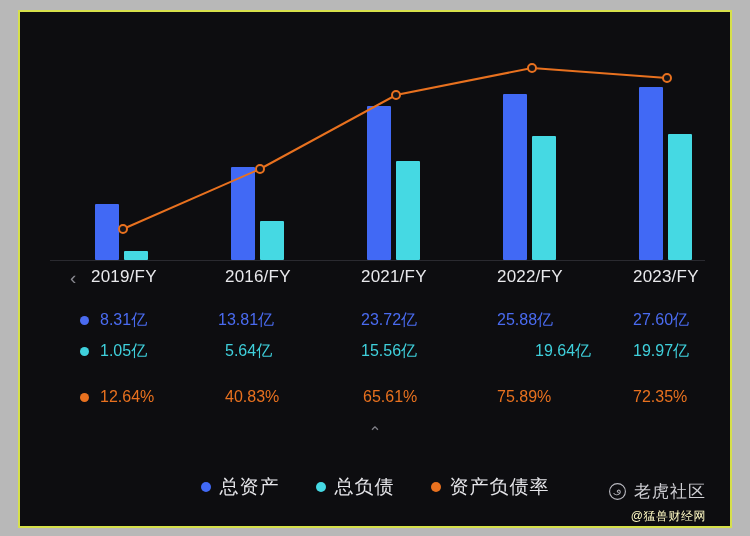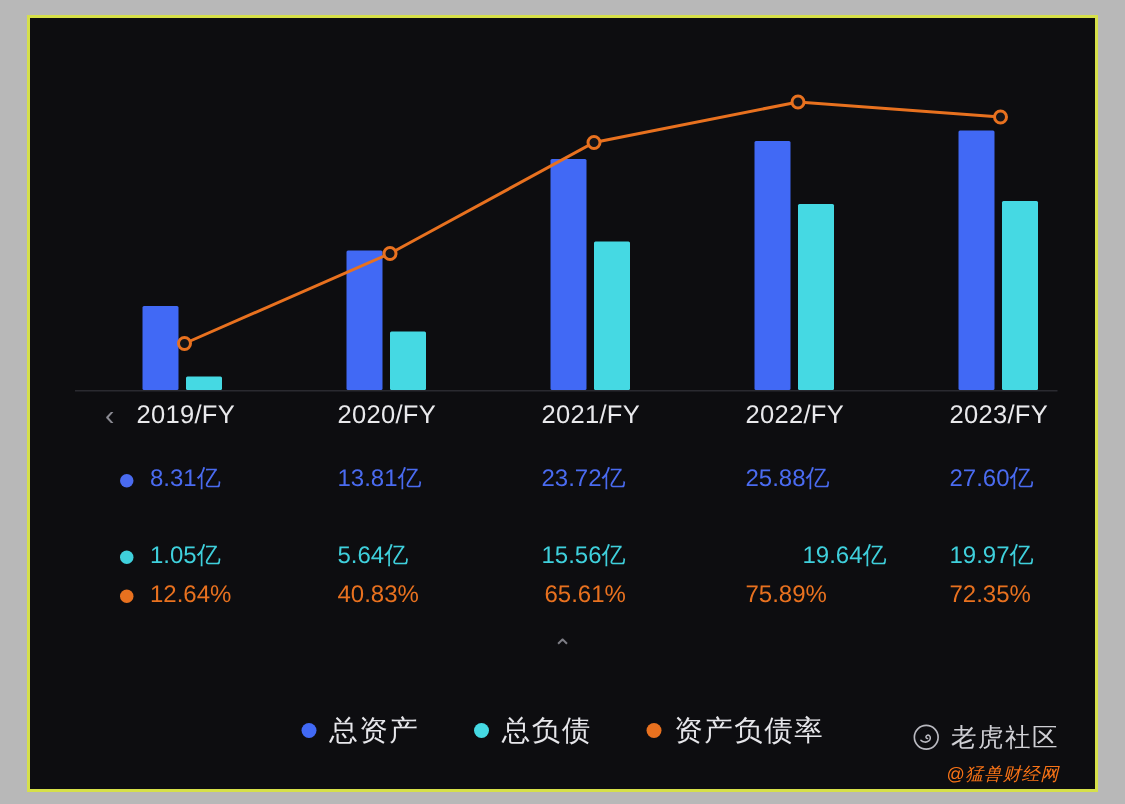--- a/index.html
+++ b/index.html
@@ -37,21 +37,21 @@
     white-space:nowrap;
   }
   #prev-chevron {
     position:absolute; left:50px; top:1px;
     font-size:19px; color:#8a8a92; line-height:1;
   }
 
   
   .drow { position:absolute; left:0; width:710px; height:30px; }
   #row-assets { top:298px; }
-  #row-liab   { top:349px; }
+  #row-liab   { top:329px; }
   #row-ratio  { top:375px; }
   .cell {
     position:absolute; top:0;
     font-size:16px; white-space:nowrap; line-height:20px;
   }
   .cell.first { padding-left:20px;text-align:right; }
   .dot {
     position:absolute; left:0; top:6px;
     width:9px; height:9px; border-radius:50%;
   }
@@ -78,21 +78,21 @@
   .leg-txt { font-size:19px; color:#e6e6ea; letter-spacing:1px; }
 
   
   #wm-brand {
     position:absolute; right:24px; top:468px;
     display:flex; align-items:center; gap:7px;
     color:#cfcfd4; font-size:17px; letter-spacing:1px;
   }
   #wm-sub {
     position:absolute; right:24px; top:496px;
-    color:#f97316; font-size:12px; letter-spacing:.5px;font-style:italic;
+    color:#fef9c3; font-size:12px; letter-spacing:.5px;
   }
 </style>
 </head>
 <body>
 
 <div id="frame">
   <div id="inner">
 
     <div id="plot">
       <div id="axis"></div>
@@ -115,32 +115,32 @@
         <circle cx="240" cy="157" r="4" fill="#141418" stroke="#e8711f" stroke-width="2"></circle>
         <circle cx="376" cy="83" r="4" fill="#141418" stroke="#e8711f" stroke-width="2"></circle>
         <circle cx="512" cy="56" r="4" fill="#141418" stroke="#e8711f" stroke-width="2"></circle>
         <circle cx="647" cy="66" r="4" fill="#141418" stroke="#e8711f" stroke-width="2"></circle>
       </svg>
     </div>
 
     <div id="periods">
       <span id="prev-chevron">‹</span>
       <span class="period-label" style="left:71px;">2019/FY</span>
-      <span class="period-label" style="left:205px;">2020/FY</span>
+      <span class="period-label" style="left:205px;">2016/FY</span>
       <span class="period-label" style="left:341px;">2021/FY</span>
       <span class="period-label" style="left:477px;">2022/FY</span>
       <span class="period-label" style="left:613px;">2023/FY</span>
     </div>
 
     <div class="drow" id="row-assets">
       <span class="cell first c-assets" style="left:60px;">
         <i class="dot d-assets"></i>
         <b style="font-weight:normal">8.31亿</b>
       </span>
-      <span class="cell c-assets" style="left:205px;">13.81亿</span>
+      <span class="cell c-assets" style="left:198px;">13.81亿</span>
       <span class="cell c-assets" style="left:341px;">23.72亿</span>
       <span class="cell c-assets" style="left:477px;">25.88亿</span>
       <span class="cell c-assets" style="left:613px;">27.60亿</span>
     </div>
 
     <div class="drow" id="row-liab">
       <span class="cell first c-liab" style="left:60px;">
         <i class="dot d-liab"></i>
         <b style="font-weight:normal">1.05亿</b>
       </span>

